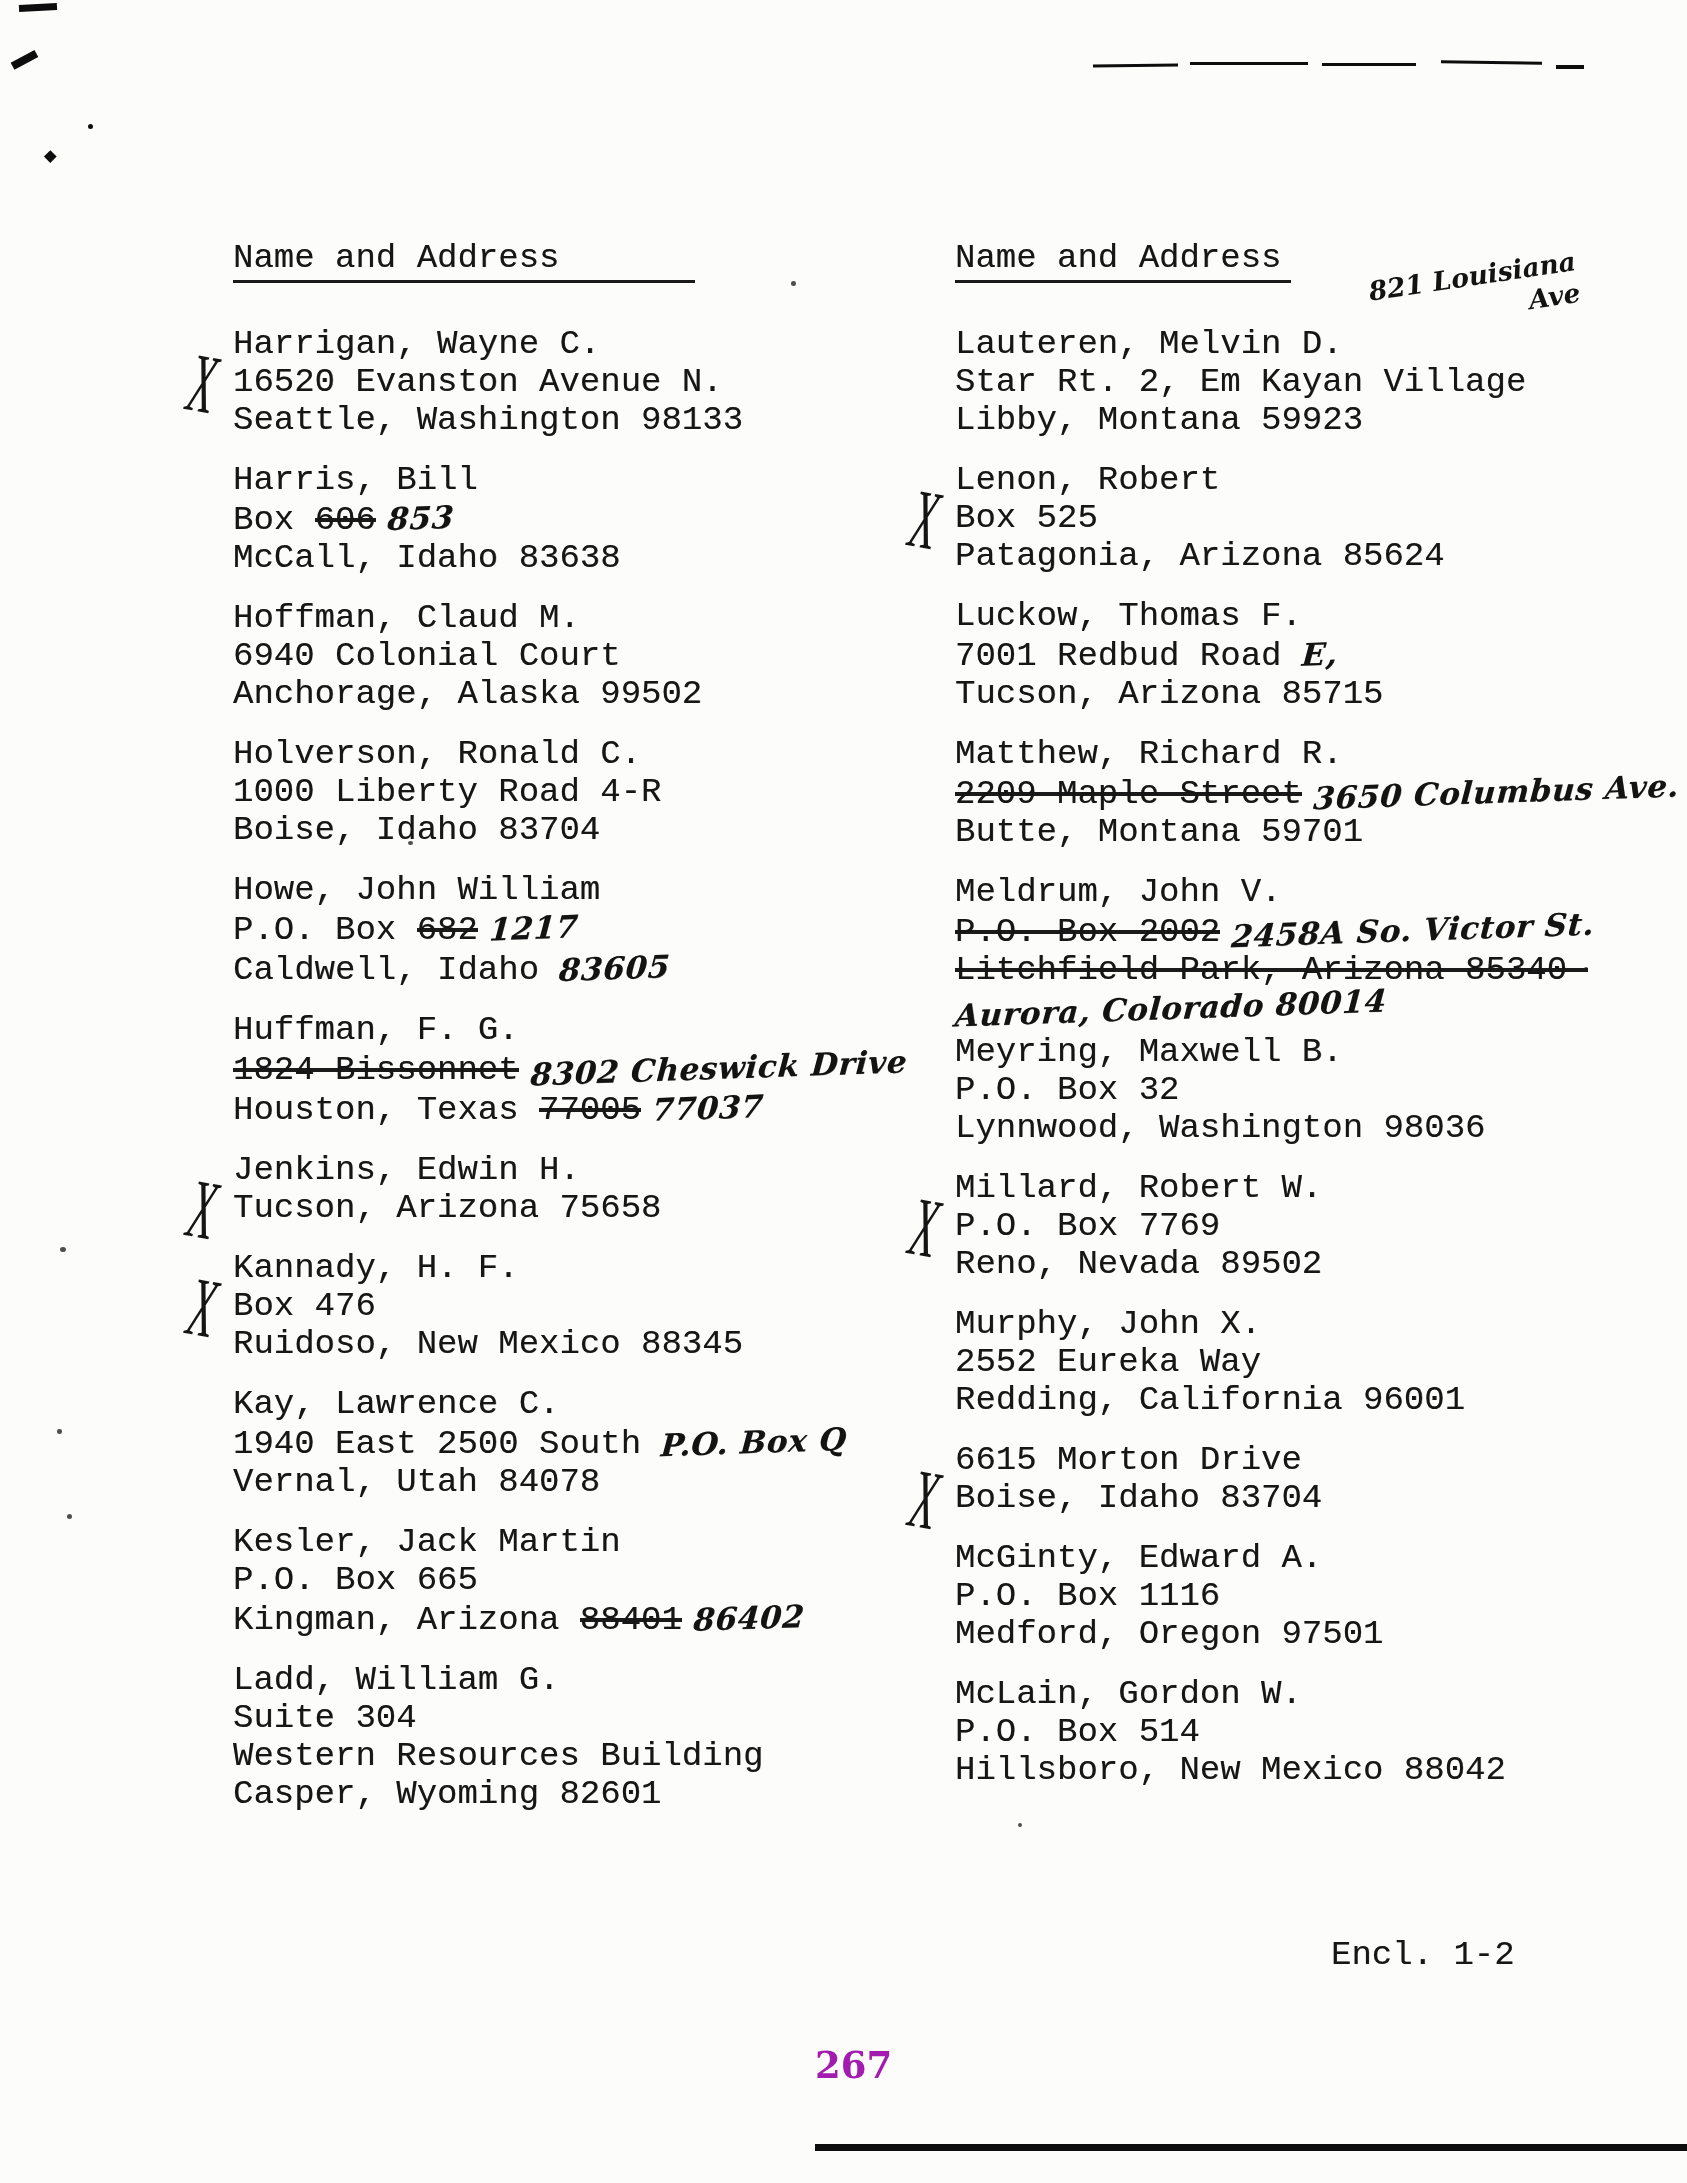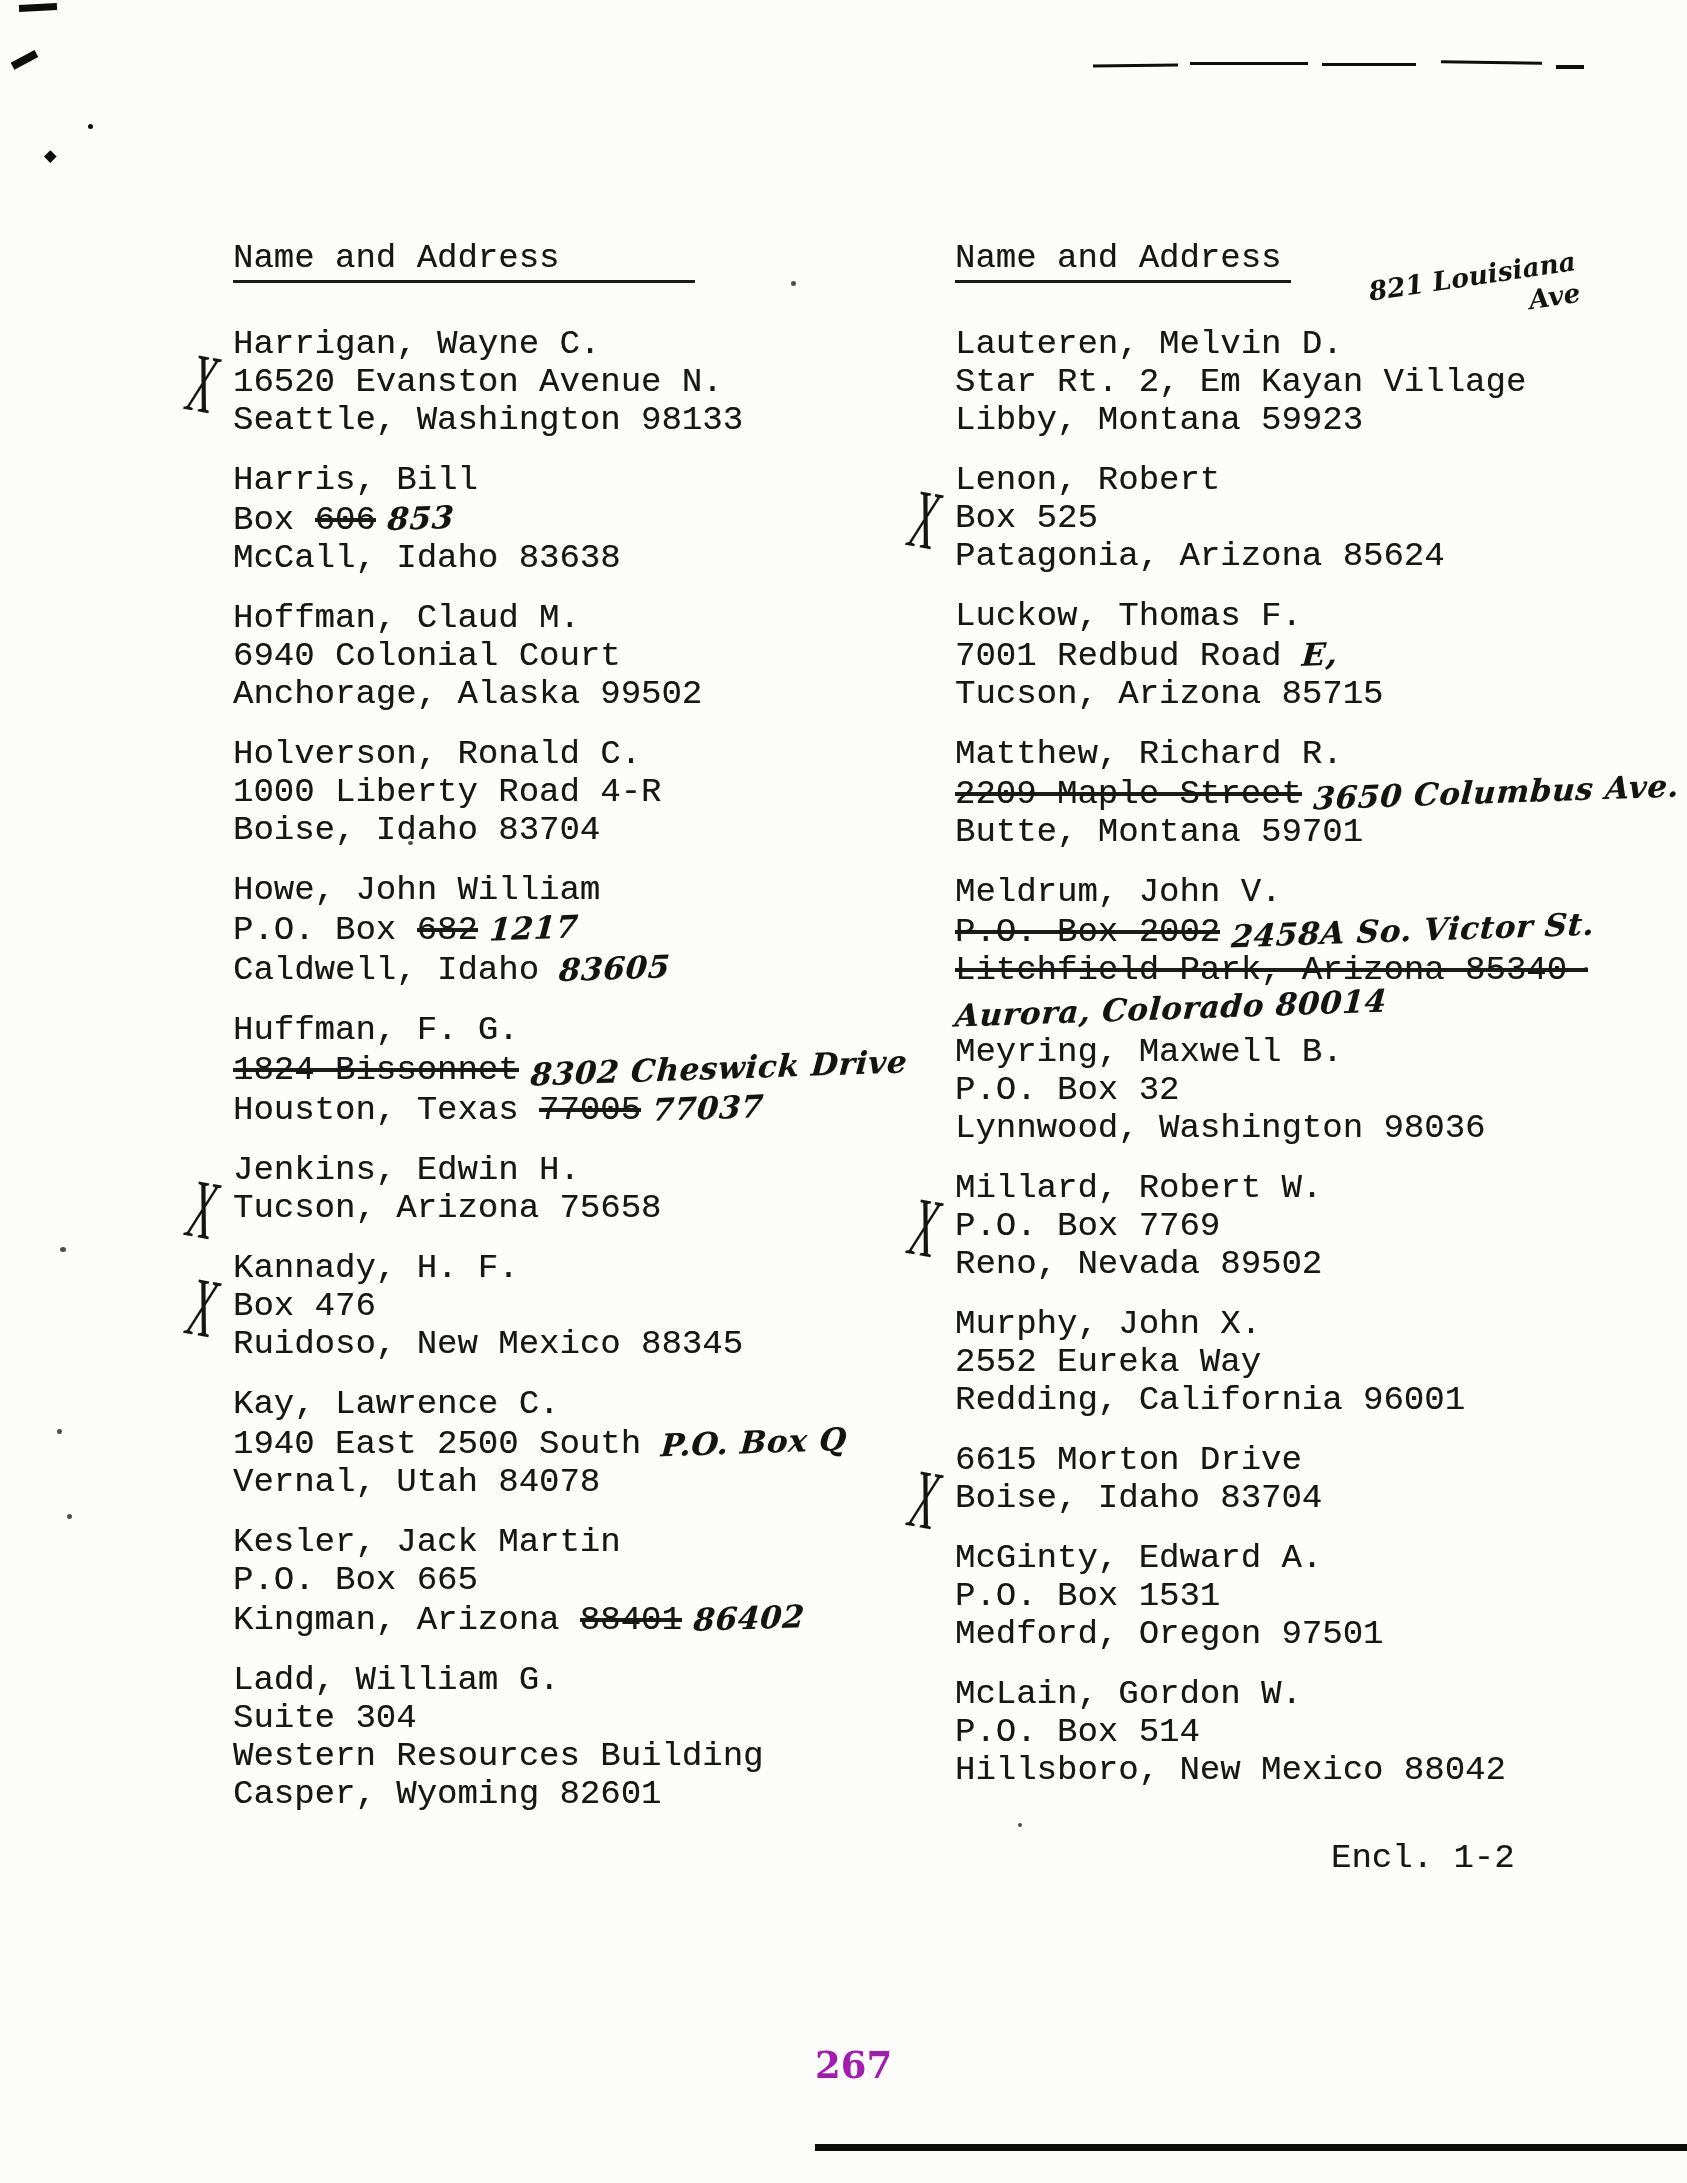--- a/index.html
+++ b/index.html
@@ -22,21 +22,21 @@
   .struck{background:linear-gradient(to bottom,transparent 45%,#1b1b1b 45%,#1b1b1b 56%,transparent 56%);}
   .hand{font-family:"DejaVu Serif",serif;font-style:italic;font-weight:700;font-size:31px;
         display:inline-block;transform:rotate(-2deg) skewX(-6deg);letter-spacing:0.7px;color:#131313;}
   .xmark{position:absolute;left:-49px;top:28px;font-family:"Liberation Serif",serif;
          font-style:italic;font-size:61px;font-weight:400;color:#151515;
          transform:rotate(10deg) scale(.72,1.38);transform-origin:center;line-height:61px;}
   
   .lauteren-note{position:absolute;left:1346px;top:262px;width:233px;text-align:right;
         font-family:"DejaVu Serif",serif;font-style:italic;font-weight:700;font-size:26.5px;
         line-height:32px;white-space:pre-line;transform:rotate(-8.5deg);color:#131313;}
-  .enclosure{position:absolute;left:1331px;top:1839px;font-family:"Liberation Mono",monospace;
+  .enclosure{position:absolute;left:1331px;top:1936px;font-family:"Liberation Mono",monospace;
         font-size:34px;text-shadow:0.3px 0.3px 0 rgba(20,20,20,.45);}
   .page-number{position:absolute;left:815px;top:2043px;font-family:"DejaVu Serif",serif;
         font-weight:bold;font-size:37px;color:#a21caf;}
   
   .art{position:absolute;background:#0d0d0d;}
   .a1{left:18.5px;top:4px;width:38px;height:7.3px;transform:rotate(-3deg);}
   .a2{left:10.6px;top:56px;width:26.5px;height:8px;transform:rotate(-28deg);}
   .a3{left:88px;top:124px;width:5.3px;height:5.3px;border-radius:50%;}
   .a4{left:46px;top:152px;width:8.6px;height:8.6px;transform:rotate(45deg);}
   .a5{left:1093px;top:64px;width:85px;height:2.6px;transform:rotate(-0.6deg);}
@@ -187,21 +187,21 @@
           <div class="line"><span class="typed">2552 Eureka Way</span></div>
           <div class="line"><span class="typed">Redding, California 96001</span></div>
         </div>
         <div class="entry">
           <span class="xmark">X</span>
           <div class="line"><span class="typed">6615 Morton Drive</span></div>
           <div class="line"><span class="typed">Boise, Idaho 83704</span></div>
         </div>
         <div class="entry">
           <div class="line"><span class="typed">McGinty, Edward A.</span></div>
-          <div class="line"><span class="typed">P.O. Box 1531</span></div>
+          <div class="line"><span class="typed">P.O. Box 1116</span></div>
           <div class="line"><span class="typed">Medford, Oregon 97501</span></div>
         </div>
         <div class="entry">
           <div class="line"><span class="typed">McLain, Gordon W.</span></div>
           <div class="line"><span class="typed">P.O. Box 514</span></div>
           <div class="line"><span class="typed">Hillsboro, New Mexico 88042</span></div>
         </div>
       </div>
   </div>
 

